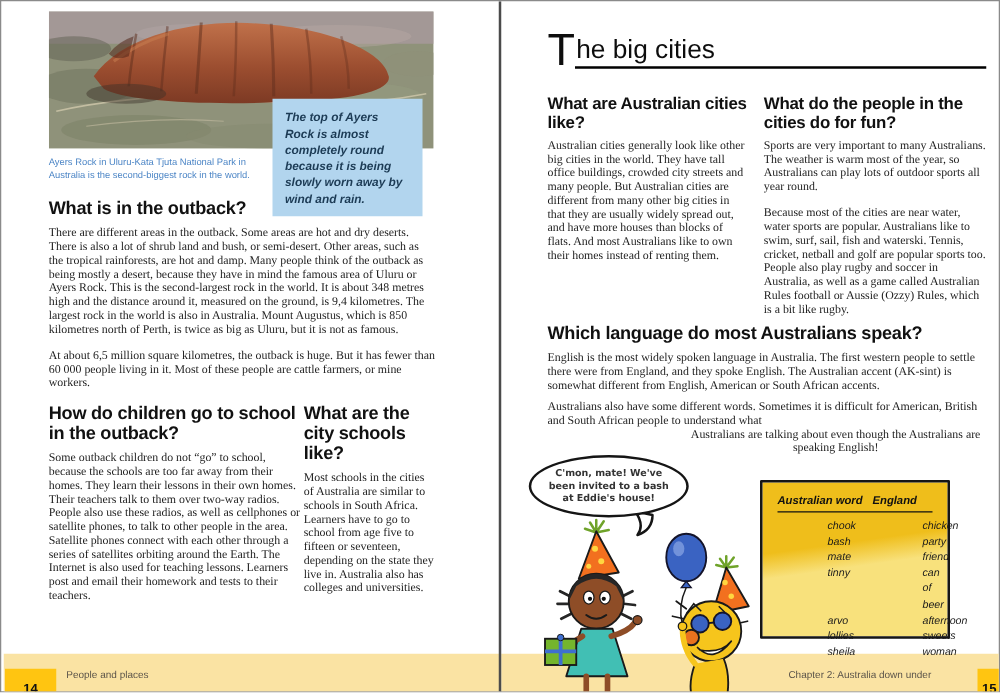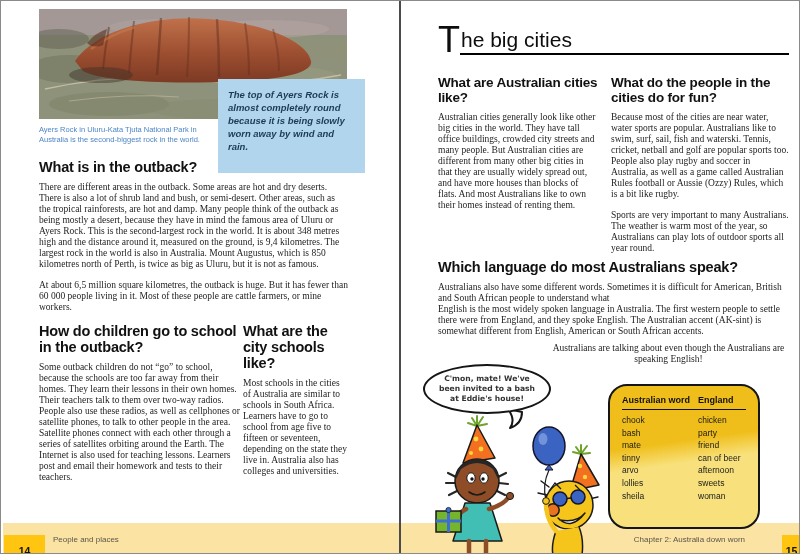--- a/index.html
+++ b/index.html
@@ -8,21 +8,21 @@
     position:relative; width:800px; height:554px; background:#fff;
     border:1px solid #8a8a8a; overflow:hidden;
     font-family:"Liberation Sans", sans-serif; color:#1a1a1a;
   }
   .divider { position:absolute; left:398px; top:0; width:2px; height:554px; background:#4b4b4b; z-index:8; }
 
   
   .photo { position:absolute; left:38px; top:8px; width:308px; height:110px; overflow:hidden; }
   .caption { position:absolute; left:38px; top:124px; width:178px;
     font-size:7.5px; line-height:9.5px; color:#4d86c6; }
-  .callout { position:absolute; left:217px; top:78px; width:147px; height:94px;
+  .callout { position:absolute; left:217px; top:78px; width:120px; height:94px;
     background:#b2d5ee; padding:9px 10px; z-index:3;
     font-weight:bold; font-style:italic; font-size:9.5px; line-height:13px; color:#1c3b55; }
   .l-flow { position:absolute; left:38px; top:158px; width:309px; }
   h2.sec { font-size:14.5px; line-height:16px; font-weight:bold; letter-spacing:-0.2px; margin:0 0 7px; color:#111; }
   p.body { font-family:"Liberation Serif", serif; font-size:9.5px; line-height:11px; margin:0 0 10px; color:#1d1d1d; }
   .two-col { display:flex; margin-top:6px; }
   .col-a { width:204px; flex:0 0 204px; }
   .col-b { flex:1; }
   .footer { position:absolute; top:522px; height:32px; background:#fae3a3; z-index:2; }
   .footer-left { left:2px; width:397px; }
@@ -46,27 +46,27 @@
   .rc1 { width:160px; flex:0 0 160px; }
   .rc2 { flex:1; }
   .lang { position:absolute; left:37px; right:12px; top:258px; }
   .lang .wrap-end { text-align:center; margin-left:110px; }
   .bubble { position:absolute; left:22px; top:363px; width:128px; height:50px;
     background:#fff; border:2px solid #151515; border-radius:50%;
     display:flex; align-items:center; justify-content:center; text-align:center;
     padding:3px 9px; z-index:6;
     font-family:"DejaVu Sans", sans-serif; font-weight:bold; font-size:7.6px; line-height:10px; color:#333; }
   .bubble-tail { position:absolute; left:105px; top:407px; z-index:5; }
-  .word-table { position:absolute; left:207px; top:383px; width:152px; height:145px;
-    border:2.5px solid #151515; border-radius:19px;
+  .word-table { position:absolute; left:207px; top:383px; width:152px; height:127px;
+    border:2.5px solid #151515; border-radius:1px;
     background:linear-gradient(172deg, #efbe1b 0%, #efbe1b 40%, #f8e17c 54%, #f8e17c 100%);
-    padding:9px 12px; z-index:4; }
+    padding:9px 12px; z-index:4;font-style:italic; }
   .wt-head { display:grid; grid-template-columns:76px 1fr; font-weight:bold; font-size:9px;
     padding-bottom:4px; margin-bottom:4px; border-bottom:1.5px solid #111; color:#111; }
-  .wt-row { display:grid; grid-template-columns:76px 1fr; font-size:8.5px; line-height:12.6px; color:#1a1a1a; }
+  .wt-row { display:grid; grid-template-columns:76px 1fr; font-size:8.5px; line-height:12.6px; color:#1a1a1a;margin-left:40px; }
   .chars { position:absolute; left:28px; top:398px; width:175px; height:156px; z-index:7; }
 </style>
 </head>
 <body>
 
 <div class="spread">
 
   <div>
 
     <div class="photo">
@@ -139,29 +139,29 @@
         <span class="t-rest">he big cities</span>
     </div>
 
     <div class="r-cols">
       <div class="rc1">
         <h2 class="sec">What are Australian cities like?</h2>
         <p class="body">Australian cities generally look like other big cities in the world. They have tall office buildings, crowded city streets and many people. But Australian cities are different from many other big cities in that they are usually widely spread out, and have more houses than blocks of flats. And most Australians like to own their homes instead of renting them.</p>
       </div>
       <div class="rc2">
         <h2 class="sec">What do the people in the cities do for fun?</h2>
+        <p class="body">Sports are very important to many Australians. The weather is warm most of the year, so Australians can play lots of outdoor sports all year round.</p>
         <p class="body">Because most of the cities are near water, water sports are popular. Australians like to swim, surf, sail, fish and waterski. Tennis, cricket, netball and golf are popular sports too. People also play rugby and soccer in Australia, as well as a game called Australian Rules football or Aussie (Ozzy) Rules, which is a bit like rugby.</p>
-        <p class="body">Sports are very important to many Australians. The weather is warm most of the year, so Australians can play lots of outdoor sports all year round.</p>
       </div>
     </div>
 
     <div class="lang">
       <h2 class="sec">Which language do most Australians speak?</h2>
+      <p class="body" style="margin-bottom:6px;">English is the most widely spoken language in Australia. The first western people to settle there were from England, and they spoke English. The Australian accent (AK-sint) is somewhat different from English, American or South African accents.</p>
       <p class="body" style="margin-bottom:0;">Australians also have some different words. Sometimes it is difficult for American, British and South African people to understand what</p>
-      <p class="body" style="margin-bottom:6px;">English is the most widely spoken language in Australia. The first western people to settle there were from England, and they spoke English. The Australian accent (AK-sint) is somewhat different from English, American or South African accents.</p>
       <p class="body wrap-end">Australians are talking about even though the Australians are speaking English!</p>
     </div>
 
     <div class="bubble">C'mon, mate! We've been invited to a bash at Eddie's house!</div>
     <svg class="bubble-tail" width="26" height="26" viewBox="0 0 26 26">
       <path d="M2,1 Q10,12 4,20 Q16,16 16,4 Z" fill="#ffffff" stroke="#151515" stroke-width="2" stroke-linejoin="round"></path>
     </svg>
 
     <div class="word-table">
       <div class="wt-head">
@@ -242,18 +242,18 @@
         <line x1="137.5" y1="99.5" x2="142.5" y2="99" stroke="#14142a" stroke-width="1.5"></line>
         <circle cx="124" cy="111" r="6.2" fill="#e8721e" stroke="#1a1a1a" stroke-width="1.5"></circle>
         <path d="M129,119 Q142,132 156,114 Q148,124 131,121 Z" fill="#fff" stroke="#1a1a1a" stroke-width="1.4" stroke-linejoin="round"></path>
         <path d="M127,132 Q122,146 124,156 L153,156 Q155,140 150,128" fill="#f6c51c" stroke="#1a1a1a" stroke-width="1.5"></path>
         <path d="M127,132 Q117,120 117,104" stroke="#f6c51c" stroke-width="4.5" fill="none" stroke-linecap="round"></path>
         <circle cx="117" cy="102" r="3.4" fill="#f6c51c" stroke="#1a1a1a" stroke-width="1"></circle>
       </g>
     </svg>
 
     <div class="footer footer-right" style="left:0;">
-      <div class="ftr-label r">Chapter 2:  Australia down worn</div>
+      <div class="ftr-label r">Chapter 2:  Australia down under</div>
       <div class="pgbox r">15</div>
     </div>
   </div>
 
 </div>
 
 </body></html>

